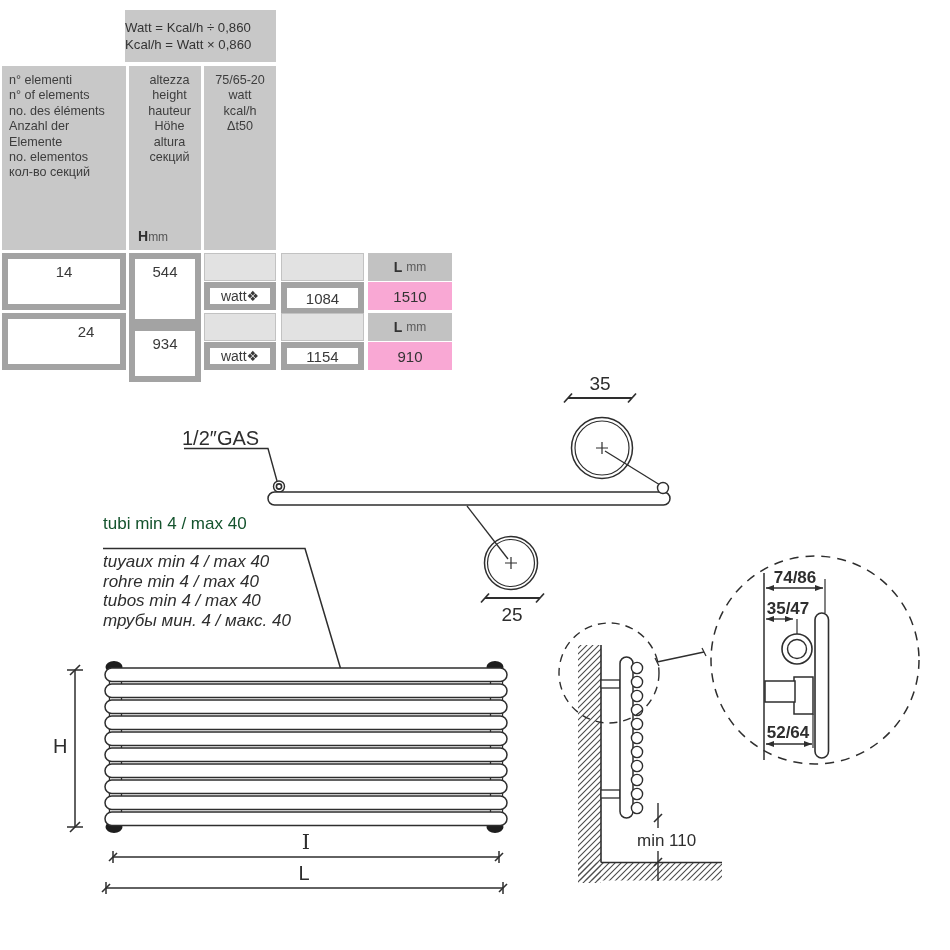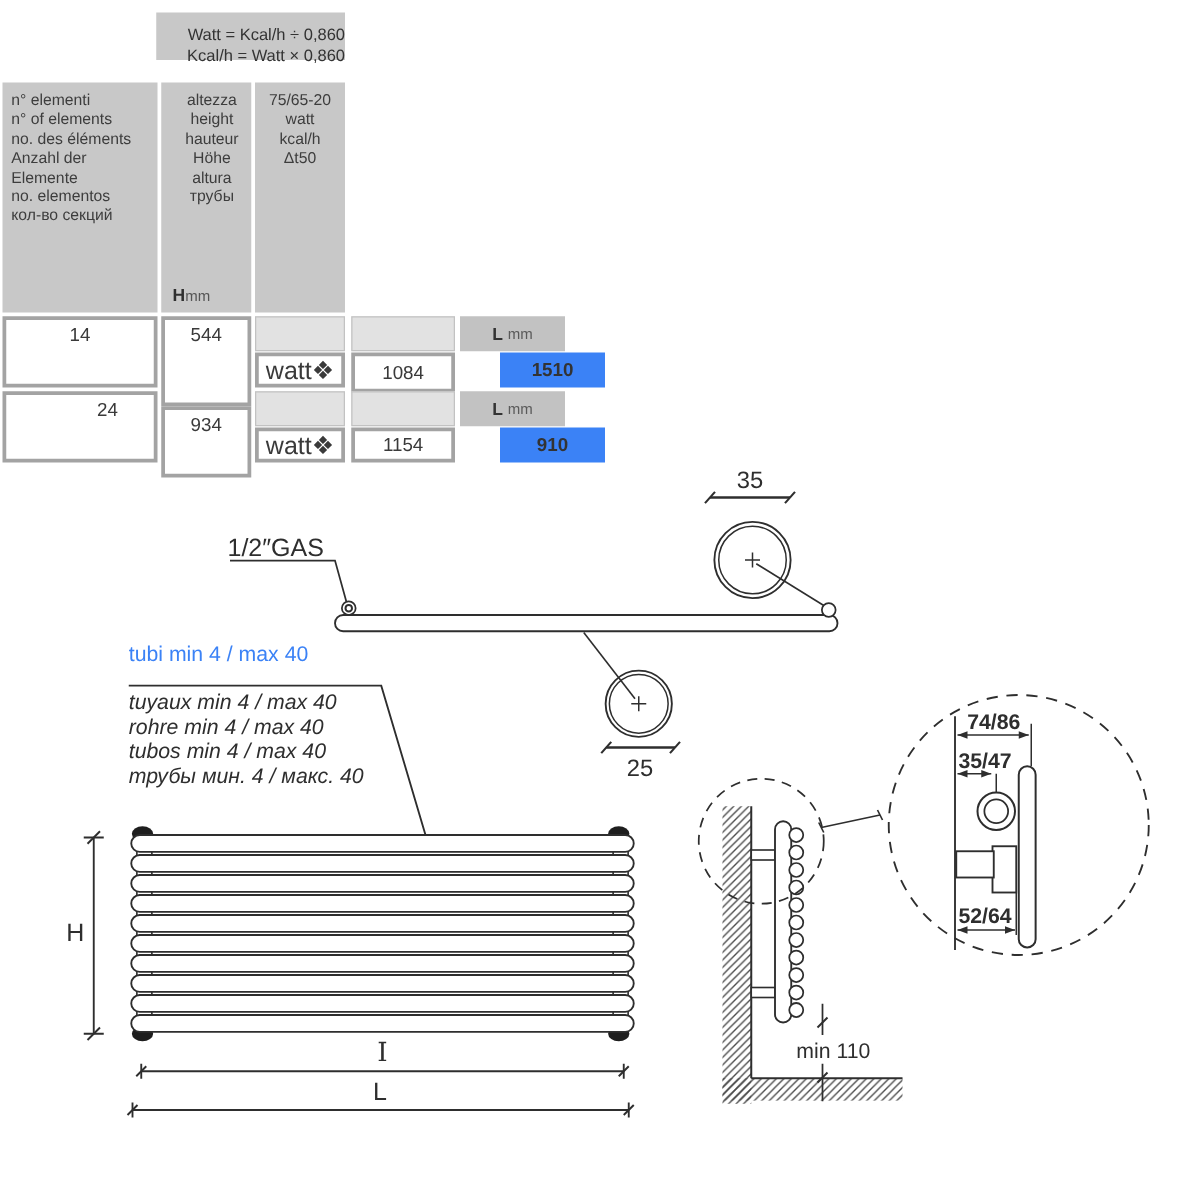--- a/index.html
+++ b/index.html
@@ -1,40 +1,40 @@
 <!DOCTYPE html>
 <html><head>
 <meta charset="utf-8">
 <style>
   html,body{margin:0;padding:0;background:#fff;}
   .page{position:relative;width:950px;height:950px;background:#ffffff;overflow:hidden;
         font-family:"Liberation Sans",sans-serif;color:#3b3b3b;}
   
   .abs{position:absolute;box-sizing:border-box;}
-  .formula-box{left:125px;top:10px;width:151px;height:38px;background:#c8c8c8;
-ionary               font-style:italic;font-size:13.2px;line-height:17px;text-align:right;padding-top:9px;color:#333;}
+  .formula-box{left:125px;top:10px;width:151px;height:52px;background:#c8c8c8;
+ionary               font-style:italic;font-size:13.2px;line-height:17px;text-align:left;padding-top:9px;color:#333;}
   .hdr{background:#c8c8c8;font-size:12.6px;line-height:15.4px;color:#3d3d3d;}
   .hdr-elements{left:2px;top:66px;width:124px;height:184px;padding:7px 0 0 7px;}
   .hdr-height{left:129px;top:66px;width:72px;height:184px;padding:7px 0 0 9px;text-align:center;}
   .hdr-power{left:204px;top:66px;width:72px;height:184px;padding-top:7px;text-align:center;}
   .hmm{position:absolute;left:9px;bottom:5px;font-size:13px;}
   .hmm b{font-size:14px;color:#2f2f2f;}
   .hmm span{color:#555;font-size:12px;}
   .cell{display:flex;align-items:center;justify-content:center;font-size:15px;color:#3a3a3a;}
-  .cell-white{background:#fff;border:3px solid #a3a3a3;}
+  .cell-white{background:#fff;border:6px solid #a3a3a3;}
   .cell-topval{align-items:flex-start;padding-top:4px;}
   .cell-grayempty{background:#e2e2e2;border:1px solid #c2c2c2;}
   .cell-lmm{background:#c2c2c2;color:#4a4a4a;}
   .cell-lmm b{font-size:14px;color:#333;margin-right:4px;}
   .cell-lmm span{font-size:12px;color:#5a5a5a;}
-  .cell-lval{background:#3b82f6;font-weight:bold;color:#333;margin-left:32px;}
-  .wattlbl{font-size:20px;}
+  .cell-lval{background:#f9a8d4;font-weight:normal;color:#333;}
+  .wattlbl{font-size:14px;}
   
   .pipes-note{left:100px;top:512px;width:255px;height:168px;}
-  .note-title{position:absolute;left:3px;top:2px;font-size:17px;color:#3b82f6;white-space:nowrap;text-align:right;}
+  .note-title{position:absolute;left:3px;top:2px;font-size:17px;color:#14532d;white-space:nowrap;text-align:right;}
   .note-translations{position:absolute;left:3px;top:40px;font-style:italic;font-size:17px;
                      line-height:19.6px;color:#2e2e2e;white-space:nowrap;}
   .note-lines{position:absolute;left:0;top:0;}
   svg text{font-family:"Liberation Sans",sans-serif;fill:#2e2e2e;}
   svg .serif{font-family:"DejaVu Serif","Liberation Serif",serif;}
 </style>
 </head>
 <body>
 
 <div class="page">
@@ -54,21 +54,21 @@
       <div>no. elementos</div>
       <div>кол-во секций</div>
     </div>
 
     <div class="abs hdr hdr-height">
       <div>altezza</div>
       <div>height</div>
       <div>hauteur</div>
       <div>Höhe</div>
       <div>altura</div>
-      <div>трубы</div>
+      <div>секций</div>
       <div class="hmm">
         <b>H</b><span>mm</span>
       </div>
     </div>
 
     <div class="abs hdr hdr-power">
       <div>75/65-20</div>
       <div>watt</div>
       <div>kcal/h</div>
       <div>Δt50</div>

